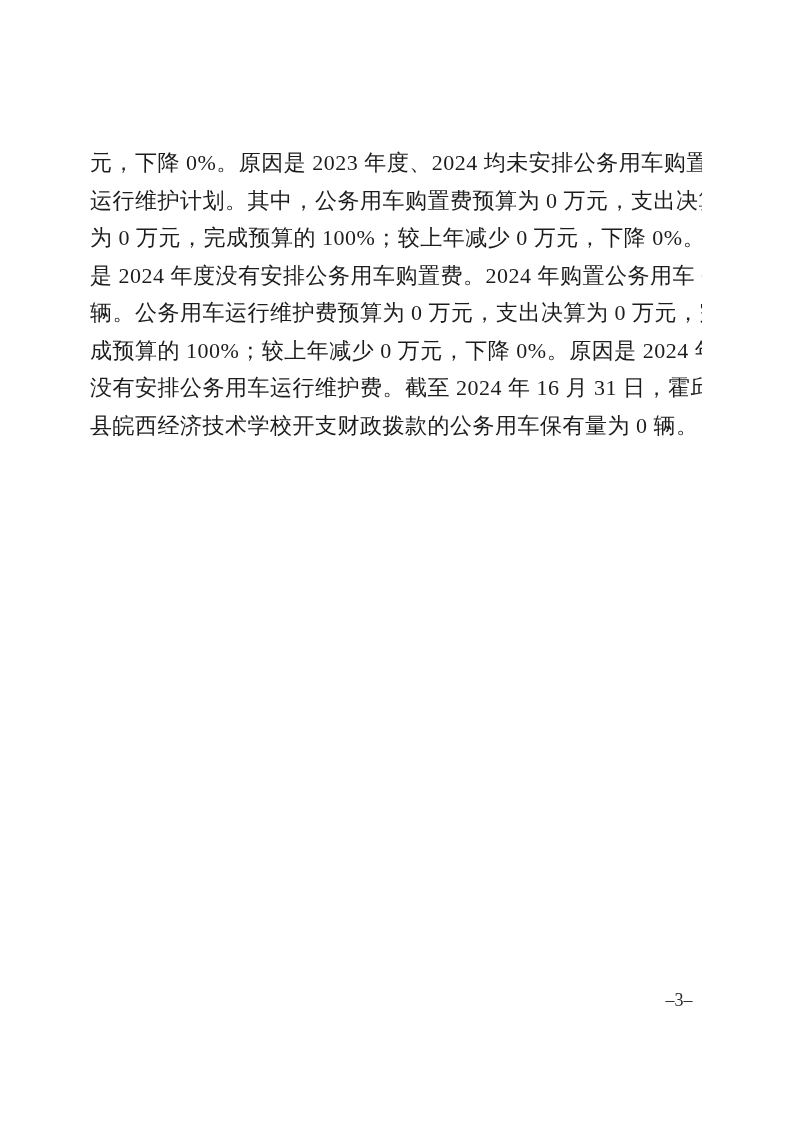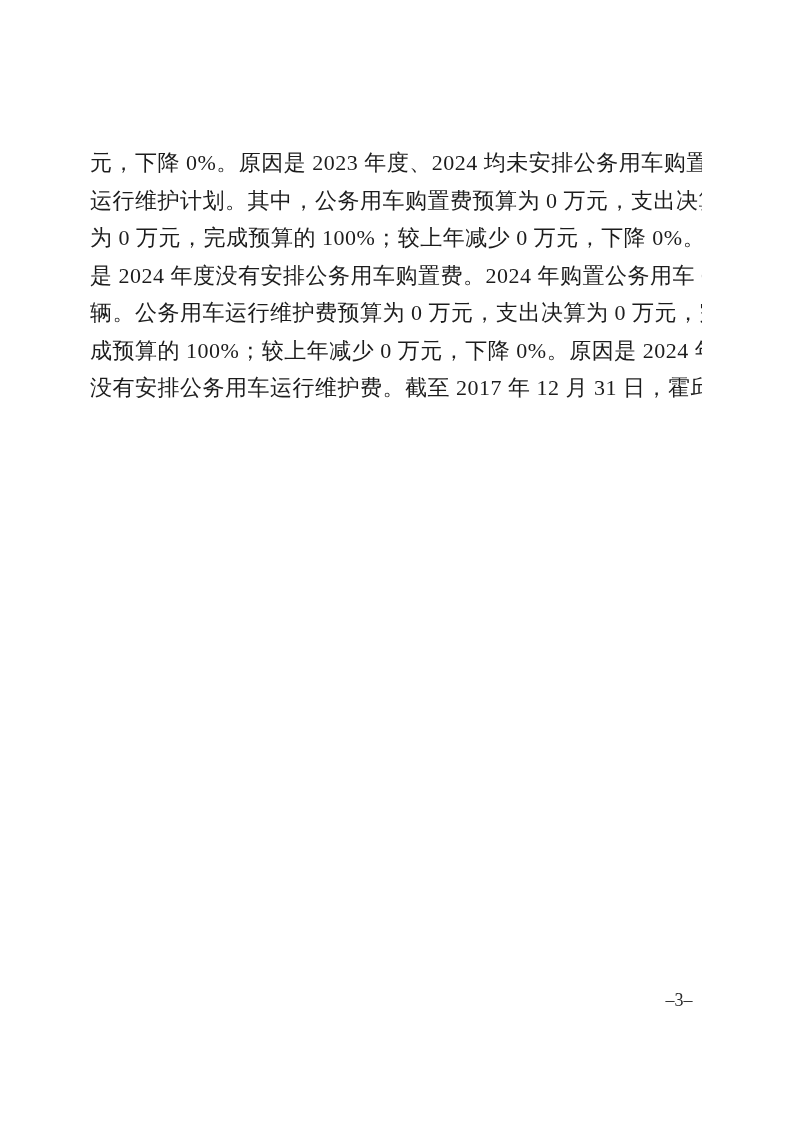--- a/index.html
+++ b/index.html
@@ -53,18 +53,19 @@
 
 <div class="page">
 
   <div class="text-block">
     <div class="doc-line">元，下降 0%。原因是 2023 年度、2024 均未安排公务用车购置及</div>
     <div class="doc-line">运行维护计划。其中，公务用车购置费预算为 0 万元，支出决算</div>
     <div class="doc-line">为 0 万元，完成预算的 100%；较上年减少 0 万元，下降 0%。原因</div>
     <div class="doc-line">是 2024 年度没有安排公务用车购置费。2024 年购置公务用车 0</div>
     <div class="doc-line">辆。公务用车运行维护费预算为 0 万元，支出决算为 0 万元，完</div>
     <div class="doc-line">成预算的 100%；较上年减少 0 万元，下降 0%。原因是 2024 年度</div>
-    <div class="doc-line">没有安排公务用车运行维护费。截至 2017 年 12 月 31 日，霍邱</div>
+    <div class="doc-line">没有安排公务用车运行维护费。截至 2024 年 16 月 31 日，霍邱</div>
+    <div class="doc-line last-line">县皖西经济技术学校开支财政拨款的公务用车保有量为 0 辆。</div>
   </div>
 
   <div class="page-number">–3–</div>
 
 </div>
 
 </body></html>

